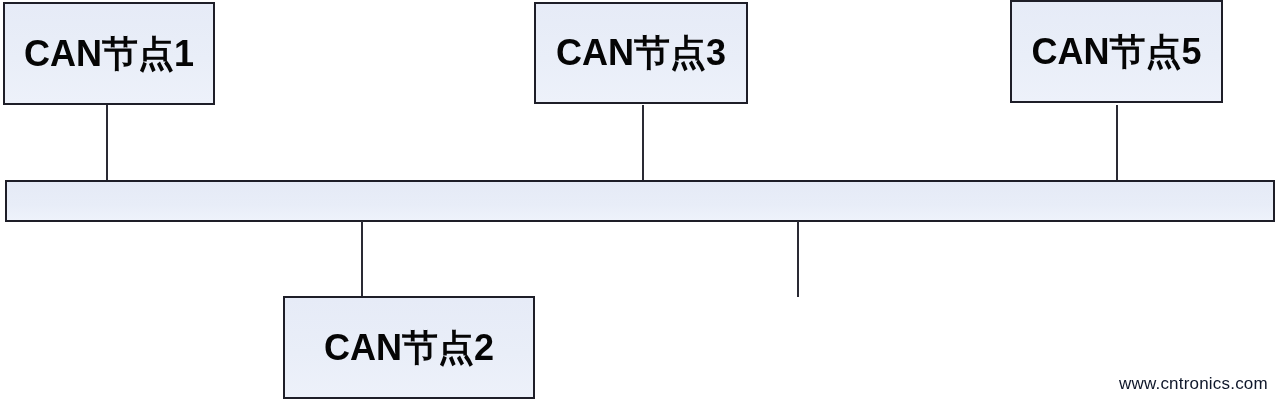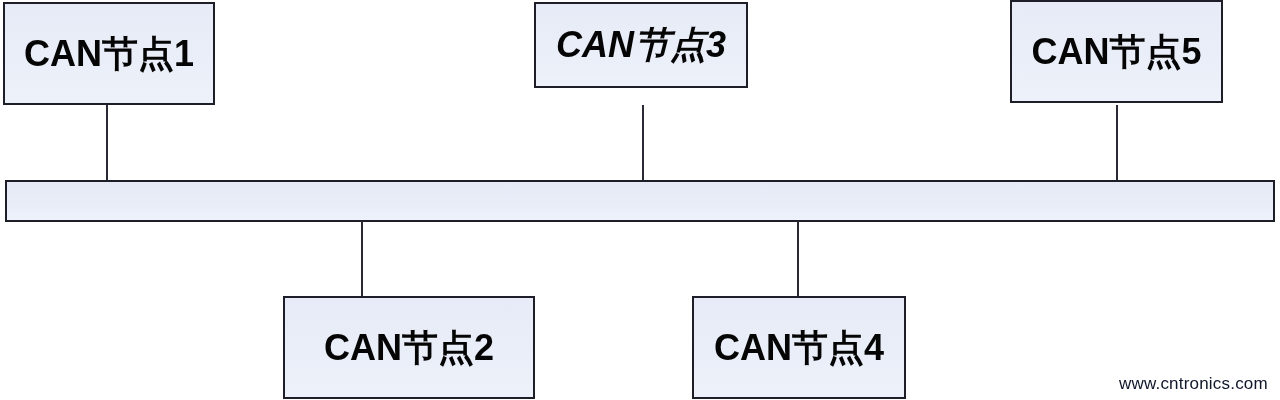--- a/index.html
+++ b/index.html
@@ -57,21 +57,21 @@
 </style>
 </head>
 <body>
 
 <div id="canvas">
 
   <div class="node" style="left:3px; top:2px; width:212px; height:103px;">
     <span class="node-label">CAN节点1</span>
   </div>
 
-  <div class="node" style="left:534px; top:2px; width:214px; height:86px;font-style:italic;">
+  <div class="node" style="left:534px; top:2px; width:214px; height:102px;">
     <span class="node-label">CAN节点3</span>
   </div>
 
   <div class="node" style="left:1010px; top:0; width:213px; height:103px;">
     <span class="node-label">CAN节点5</span>
   </div>
 
   <div class="stub" style="left:106px; top:105px; height:77px;"></div>
   <div class="stub" style="left:642px; top:105px; height:77px;"></div>
   <div class="stub" style="left:1116px; top:105px; height:77px;"></div>
@@ -80,19 +80,16 @@
     <span></span>
   </div>
 
   <div class="stub" style="left:361px; top:221px; height:76px;"></div>
   <div class="stub" style="left:797px; top:221px; height:76px;"></div>
 
   <div class="node" style="left:267px; top:296px; width:252px; height:103px;margin-left:16px;">
     <span class="node-label">CAN节点2</span>
   </div>
 
-  <div class="node" style="left:692px; top:296px; width:214px; height:103px;">
-    <span class="node-label">CAN节点4</span>
-  </div>
 
   <div class="watermark" style="left:1119px; top:374px;">www.cntronics.com</div>
 
 </div>
 
 </body></html>

